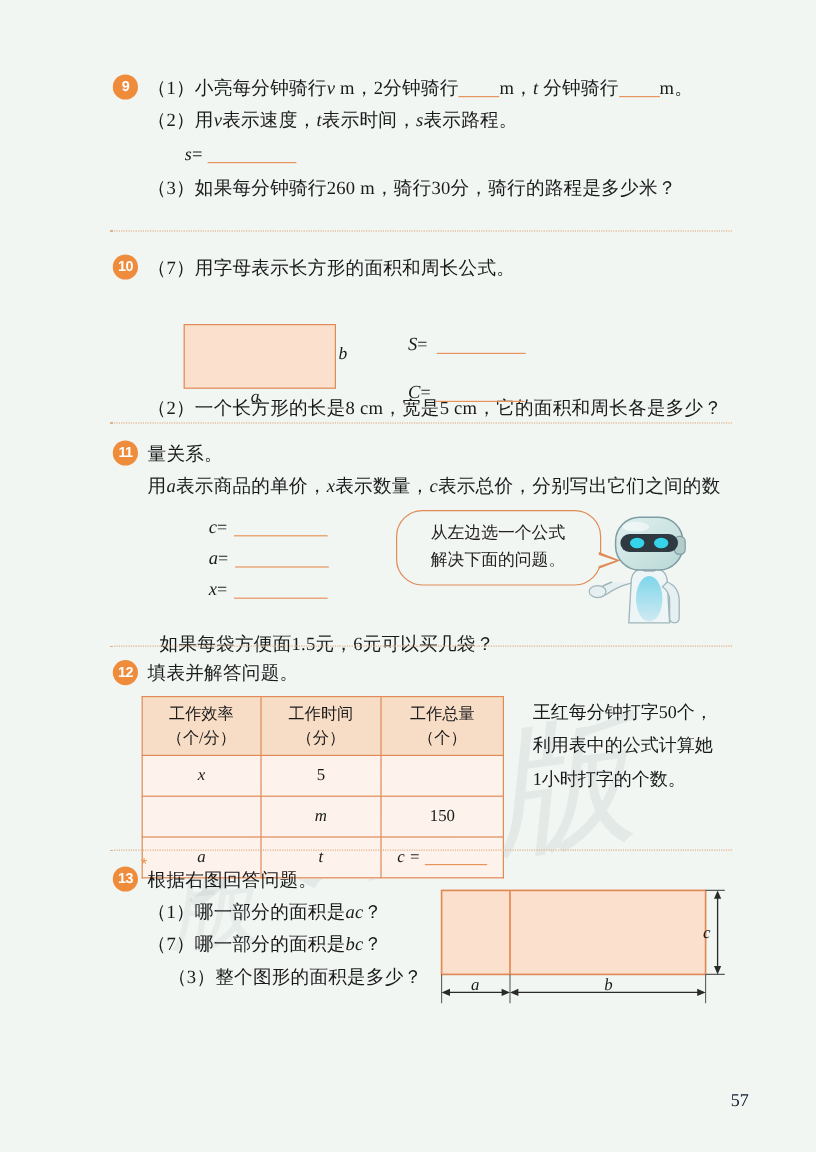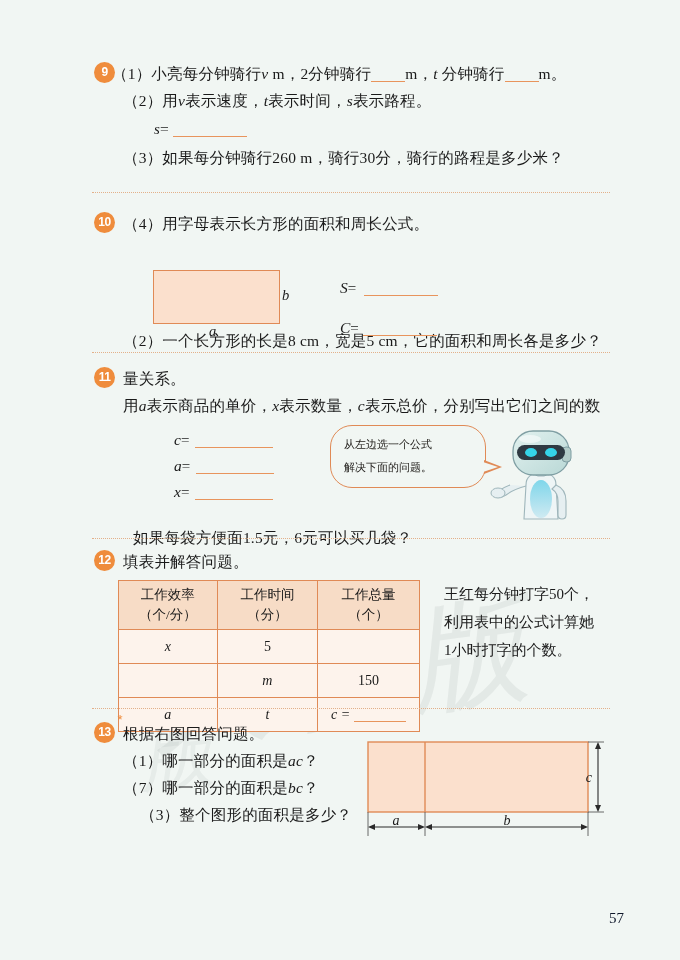--- a/index.html
+++ b/index.html
@@ -127,22 +127,22 @@
   .formula .it {
     font-size: 15.5px;
   }
 
   
   .bubble {
     position: absolute;
     border: 1.4px solid #e08a56;
     border-radius: 22px;
     background: transparent;
-    padding: 7px 13px 8px 13px;
-    font-size: 11px;
+    padding: 7px 13px 8px 28px;
+    font-size: 14px;
     line-height: 23px;
     color: #23201d;
     font-family: "Liberation Serif", serif;
   }
   .bubble .tail {
     position: absolute;
     right: -17px;
     bottom: 13px;
     width: 0;
     height: 0;
@@ -203,41 +203,41 @@
 <body>
 
 <div class="page">
 
   <div class="watermark">人教版</div>
   <div class="watermark2">版</div>
 
   <div class="qblock" style="top:60px;">
     <div class="badge" style="top:2px;">9</div>
 
-    <div class="line" style="margin-left:18px;">
+    <div class="line" style="margin-left:29px;">
       <span>（1）</span><span>小亮每分钟骑行</span><span class="it">v</span><span> m，2分钟骑行</span><span class="blank" style="width:34px;"></span><span>m，</span><span class="it">t</span><span> 分钟骑行</span><span class="blank" style="width:34px;"></span><span>m。</span>
     </div>
 
     <div class="line" style="margin-left:29px;">
       <span>（2）</span><span>用</span><span class="it">v</span><span>表示速度，</span><span class="it">t</span><span>表示时间，</span><span class="it">s</span><span>表示路程。</span>
     </div>
 
     <div class="line" style="margin-left:60px; line-height:30px;">
       <span class="it" style="font-size:15px;">s</span><span>=</span><span class="blank" style="width:74px; margin-left:4px;"></span>
     </div>
 
     <div class="line" style="margin-left:29px;">（3）如果每分钟骑行260 m，骑行30分，骑行的路程是多少米？</div>
   </div>
 
   <div class="sep" style="top:192px;"></div>
 
   <div class="qblock" style="top:210px;">
     <div class="badge" style="top:2px;">10</div>
 
-    <div class="line" style="margin-left:29px;">（4）用字母表示长方形的面积和周长公式。</div>
+    <div class="line" style="margin-left:29px;">（7）用字母表示长方形的面积和周长公式。</div>
 
     <div style="position:relative; height:90px;">
       <div class="rect-fig" style="left:59px; top:33px; width:125px; height:52px;"></div>
       <div class="fig-label" style="left:188px; top:50px;">b</div>
       <div class="fig-label" style="left:115px; top:86px;">a</div>
 
       <div class="formula" style="left:246px; top:42px;">
         <span class="it">S</span><span>=</span><span class="blank" style="width:74px; margin-left:8px;"></span>
       </div>
       <div class="formula" style="left:246px; top:82px;">

